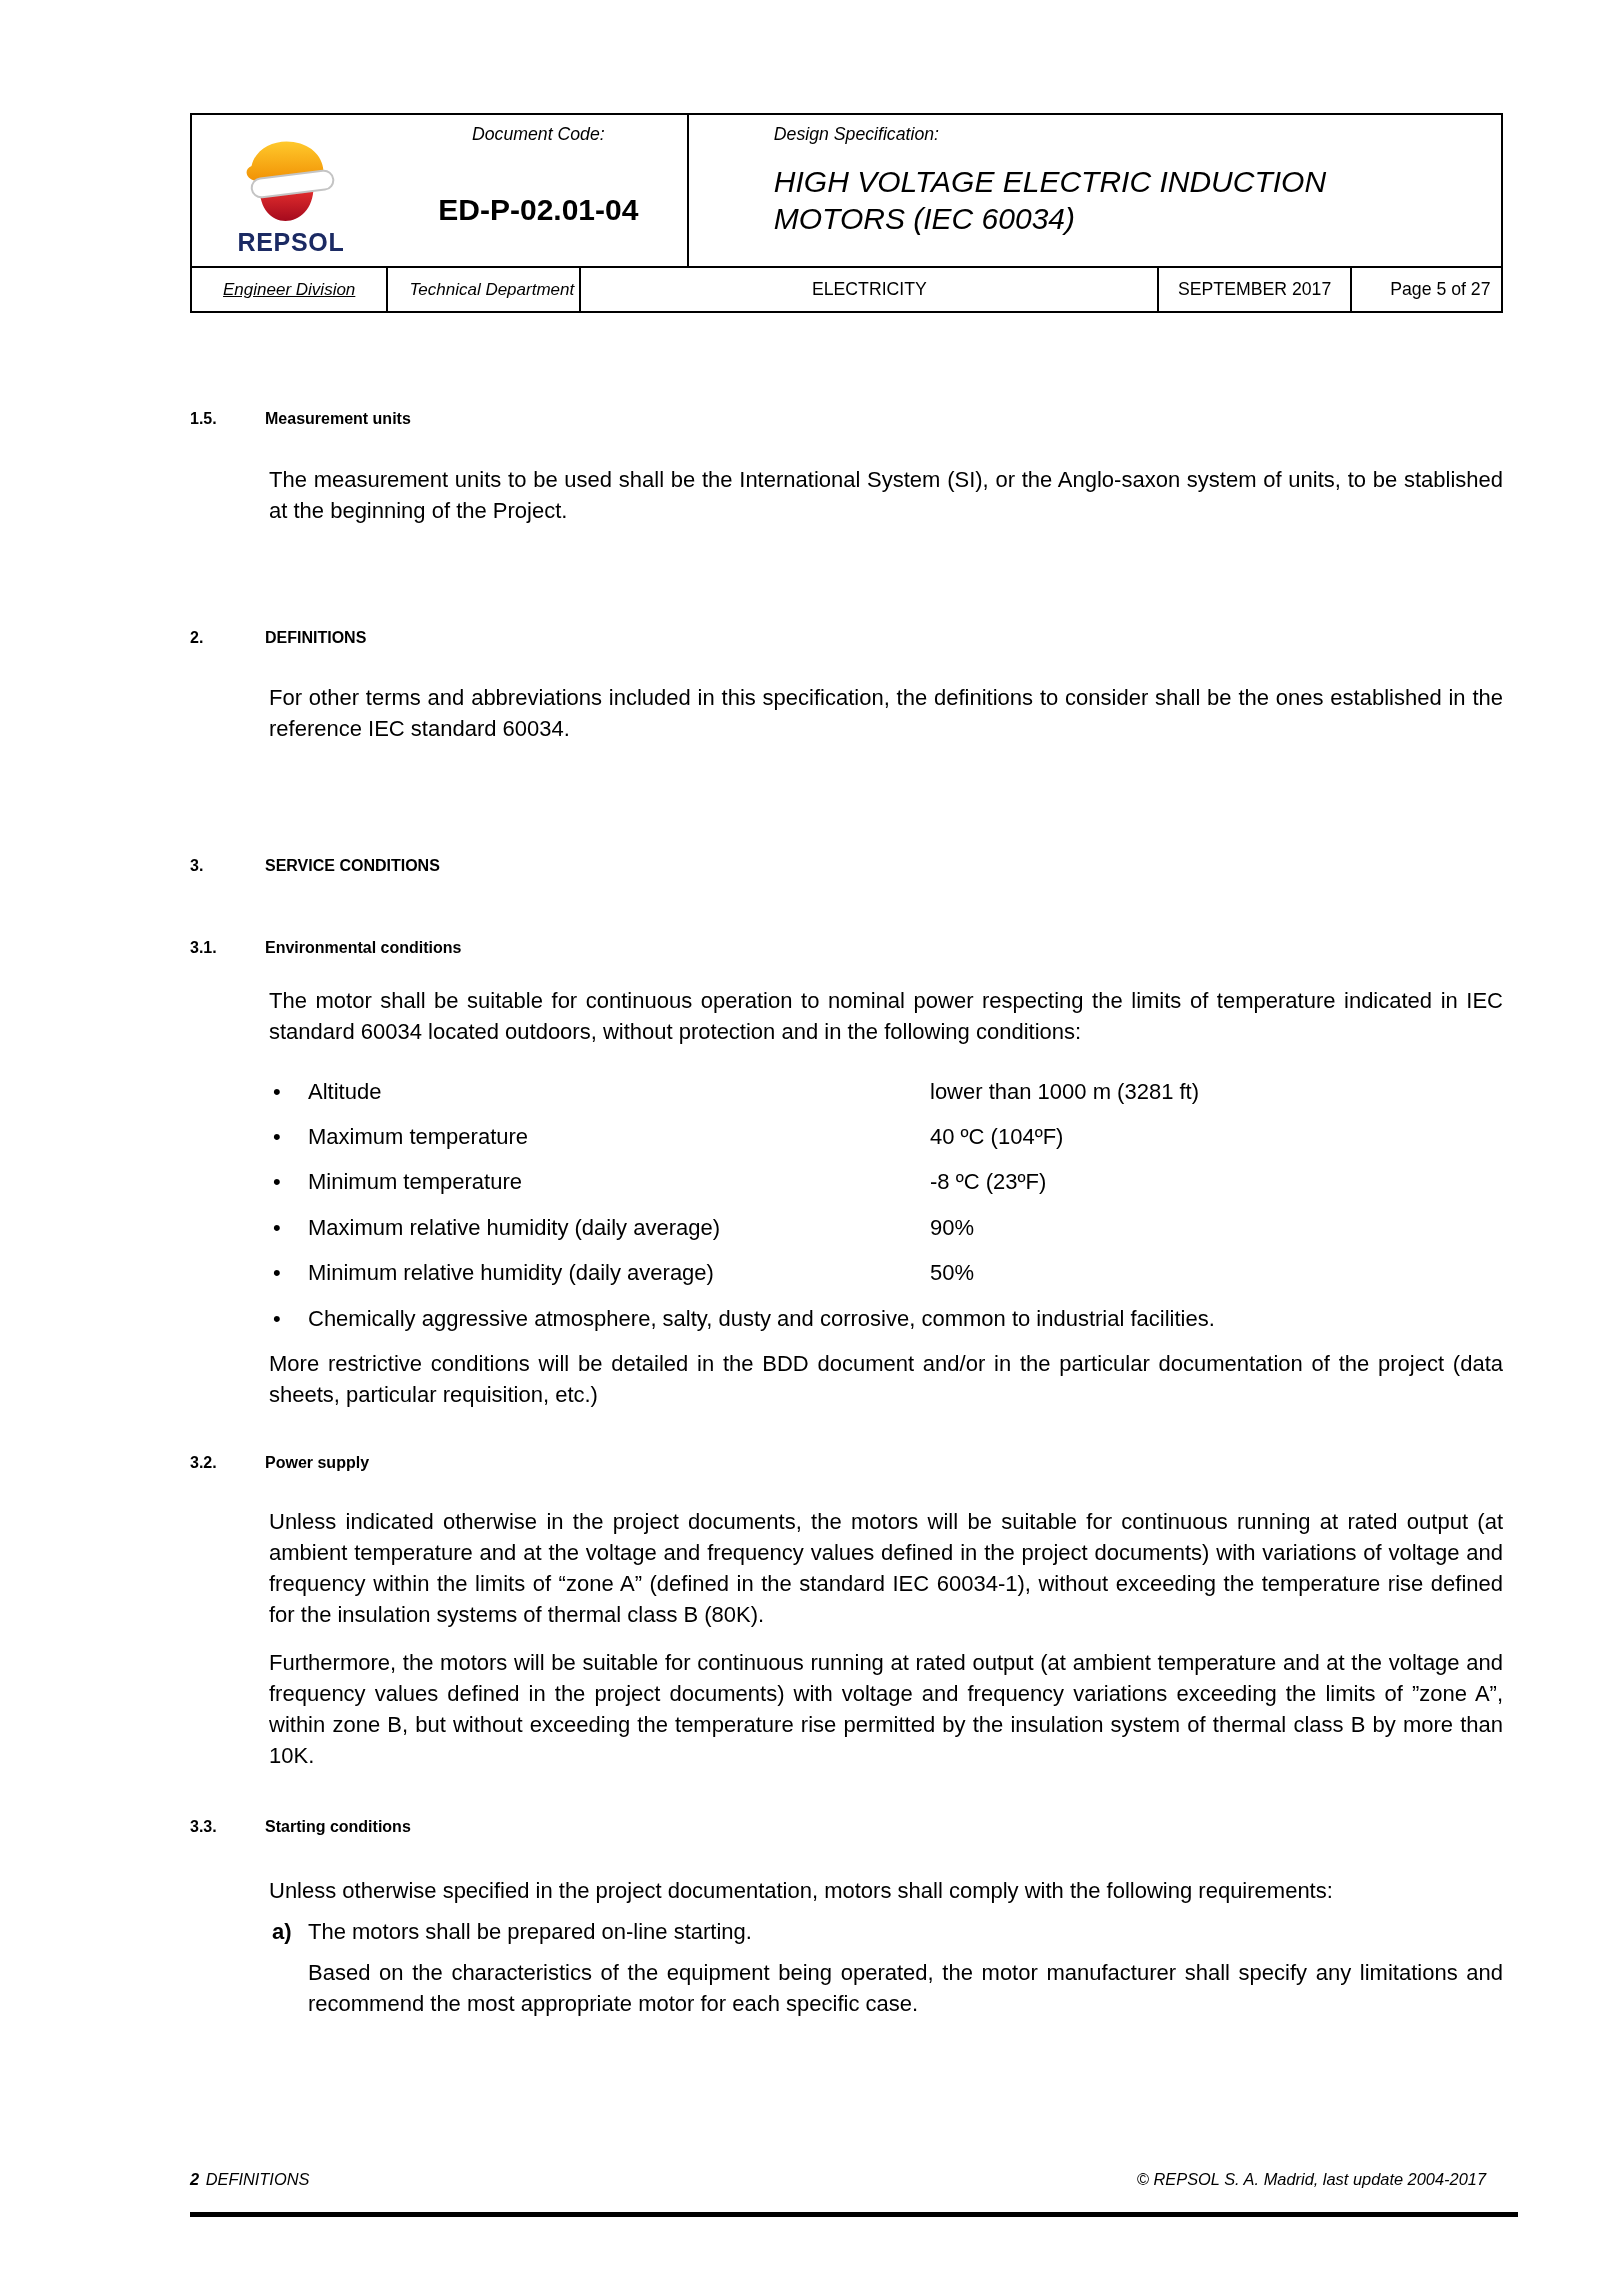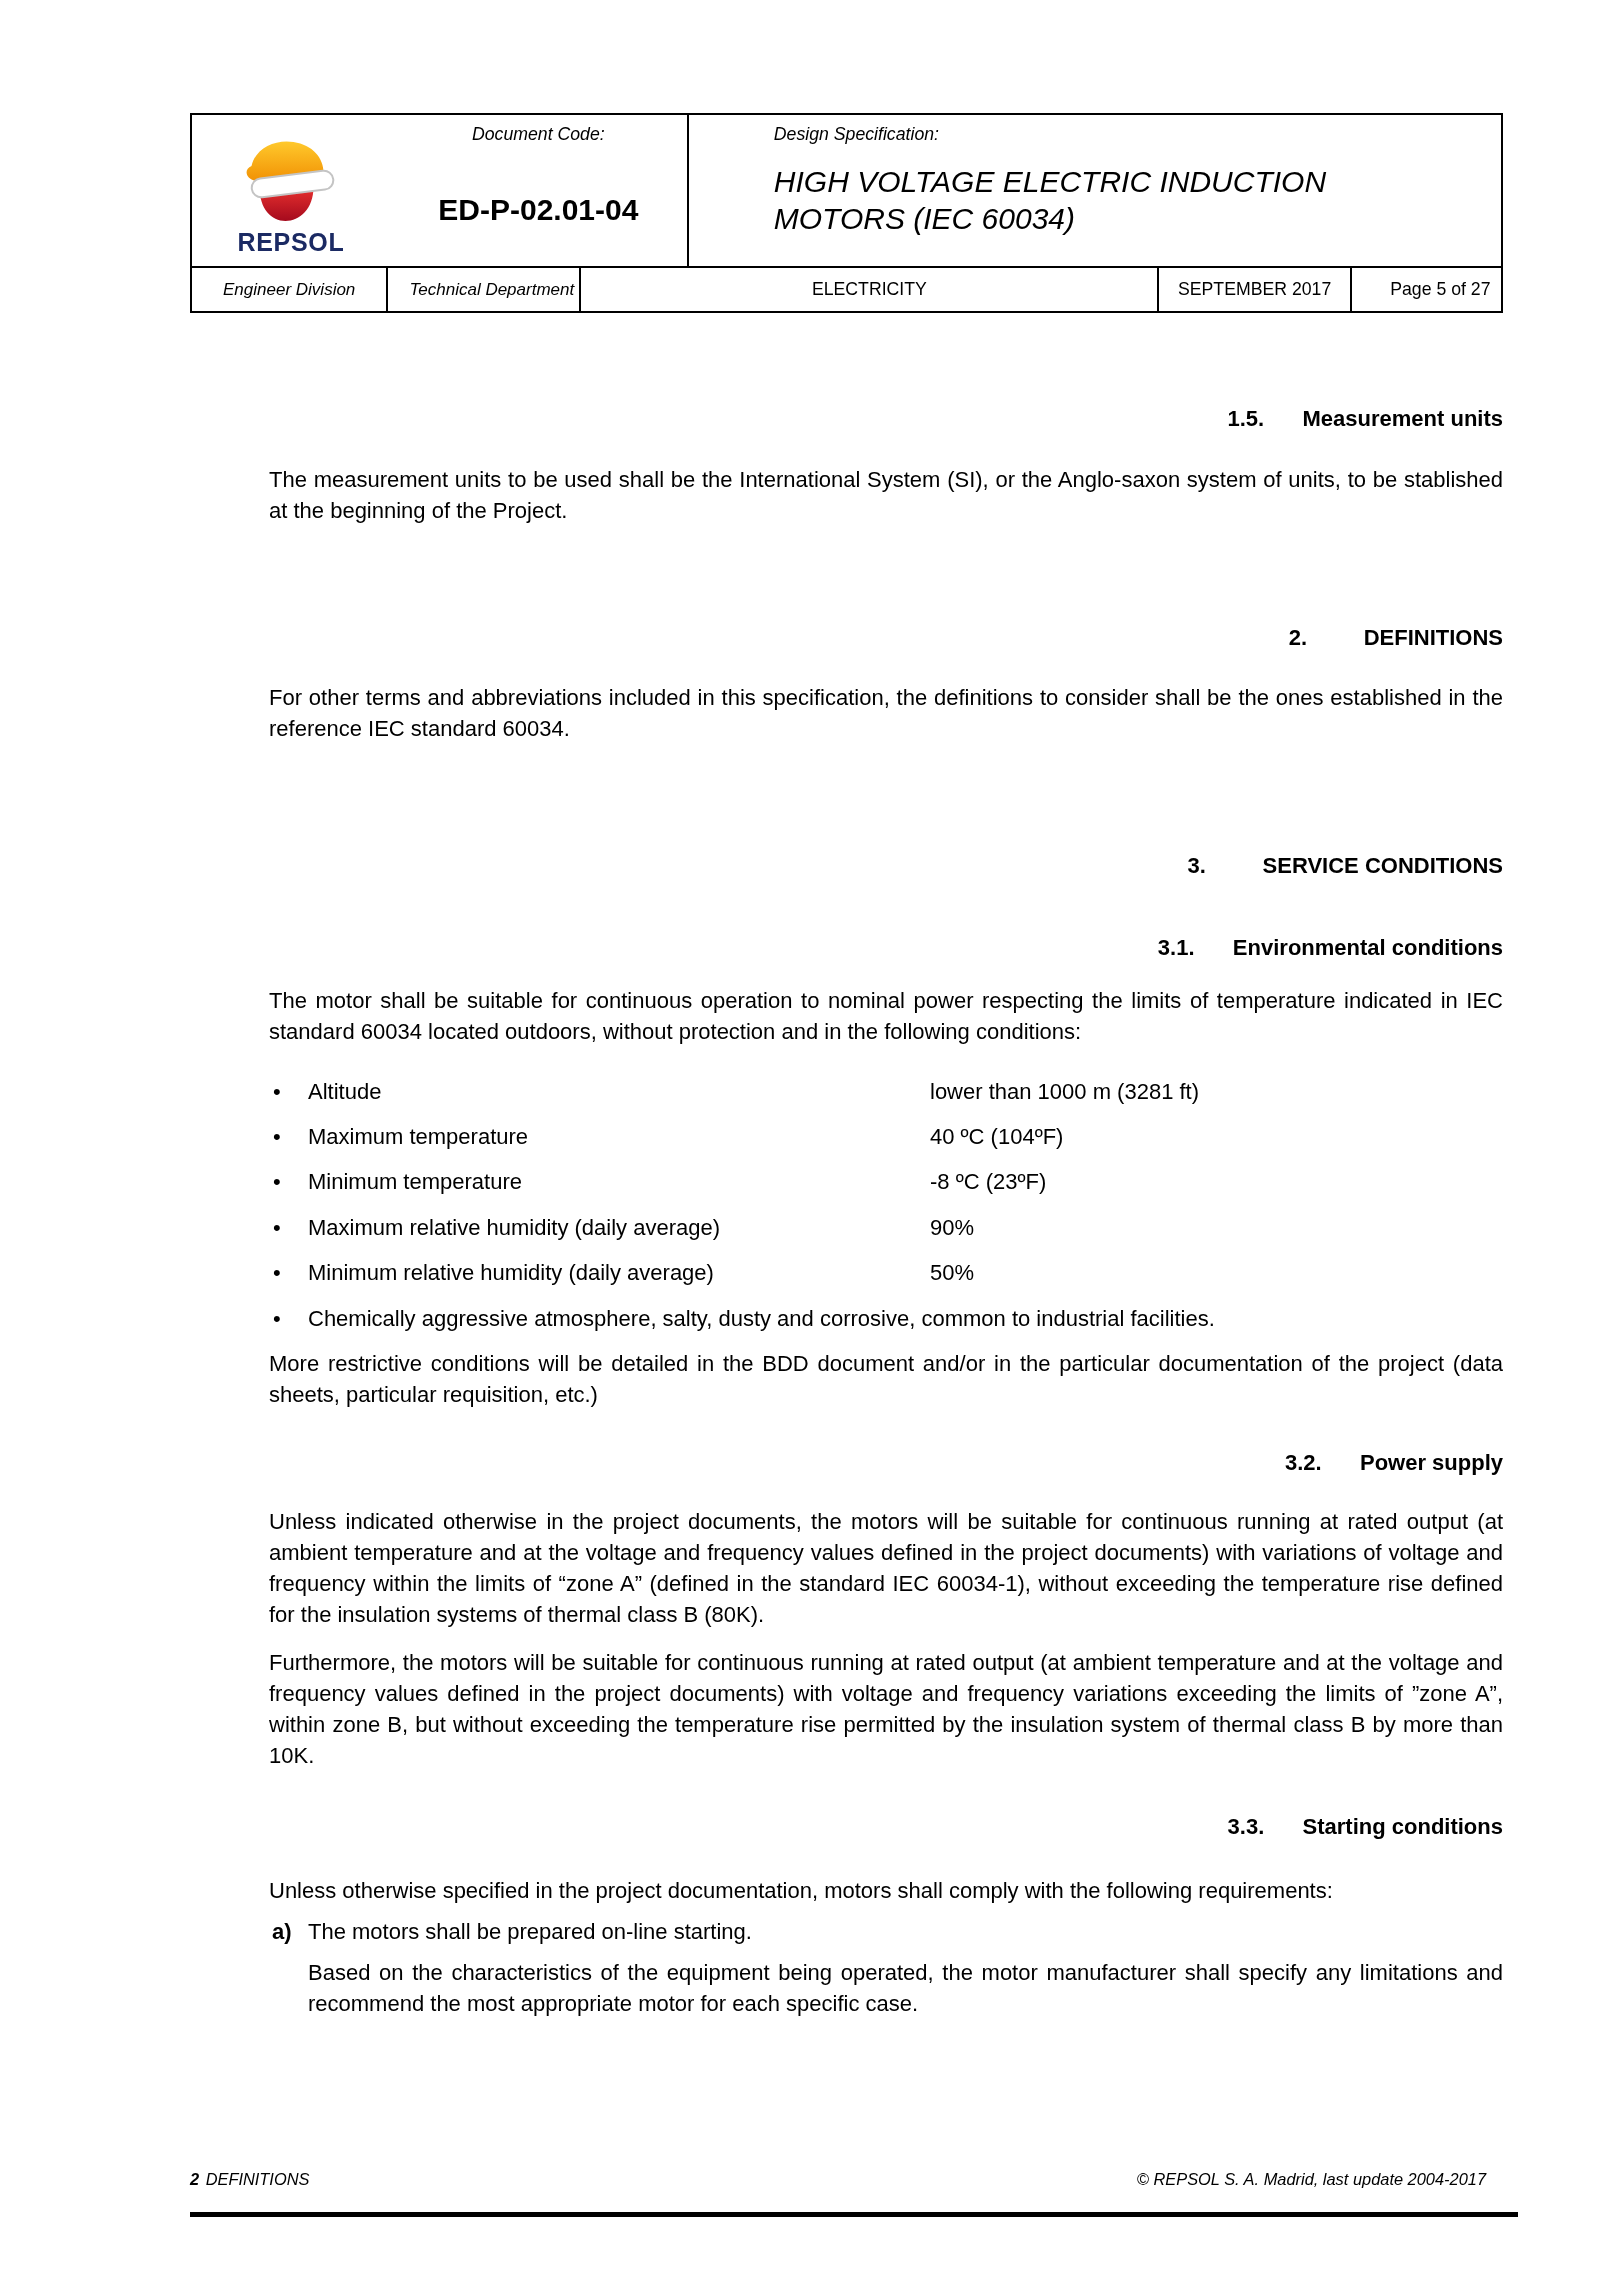--- a/index.html
+++ b/index.html
@@ -32,28 +32,28 @@
   .doccode-value { font-weight: bold; font-size: 30px; margin-top: 48px; }
   .hdr-right { flex: 1; border-left: 2.6px solid #000; padding: 9.2px 13px 0 85px; box-sizing: border-box; }
   .doc-title { font-style: italic; font-size: 30px; line-height: 37px; margin-top: 18.3px; }
   .hdr-bottom { display: flex; border-top: 2.6px solid #000; height: 43px; text-align: center; }
   .meta-cell {
     display: flex; align-items: center; justify-content: center;
     font-size: 17.7px; box-sizing: border-box;
   }
   .meta-cell + .meta-cell { border-left: 2px solid #000; }
   .meta-cell.m-italic { font-style: italic; font-size: 17px; }
-  .mc-1 { width: 14.85%; } .mc-2 { width: 14.74%; padding-left: 16px; } .mc-3 { width: 44.17%; }
+  .mc-1 { width: 14.85%; text-decoration: underline; } .mc-2 { width: 14.74%; padding-left: 16px; } .mc-3 { width: 44.17%; }
   .mc-4 { width: 14.69%; } .mc-5 { flex: 1; padding-left: 28px; }
 
   
   .emblem { width: 131px; height: 92px; }
 
   
-  .sec-heading { display: flex; font-weight: bold; font-size: 22px; line-height: 27.5px; justify-content: flex-end; }
+  .sec-heading { display: flex; font-weight: bold; font-size: 16px; line-height: 27.5px; }
   .sec-num { width: 75px; flex: none; }
   .body-text {
     font-size: 22px; line-height: 31px; text-align: justify;
     margin: 0 0 0 79px;
   }
   .mt-sec15   { margin-top: 92px; }
   .mt-sec2    { margin-top: 98px; }
   .mt-sec3    { margin-top: 108px; }
   .mt-sec31   { margin-top: 54px; }
   .mt-sec32   { margin-top: 39px; }

